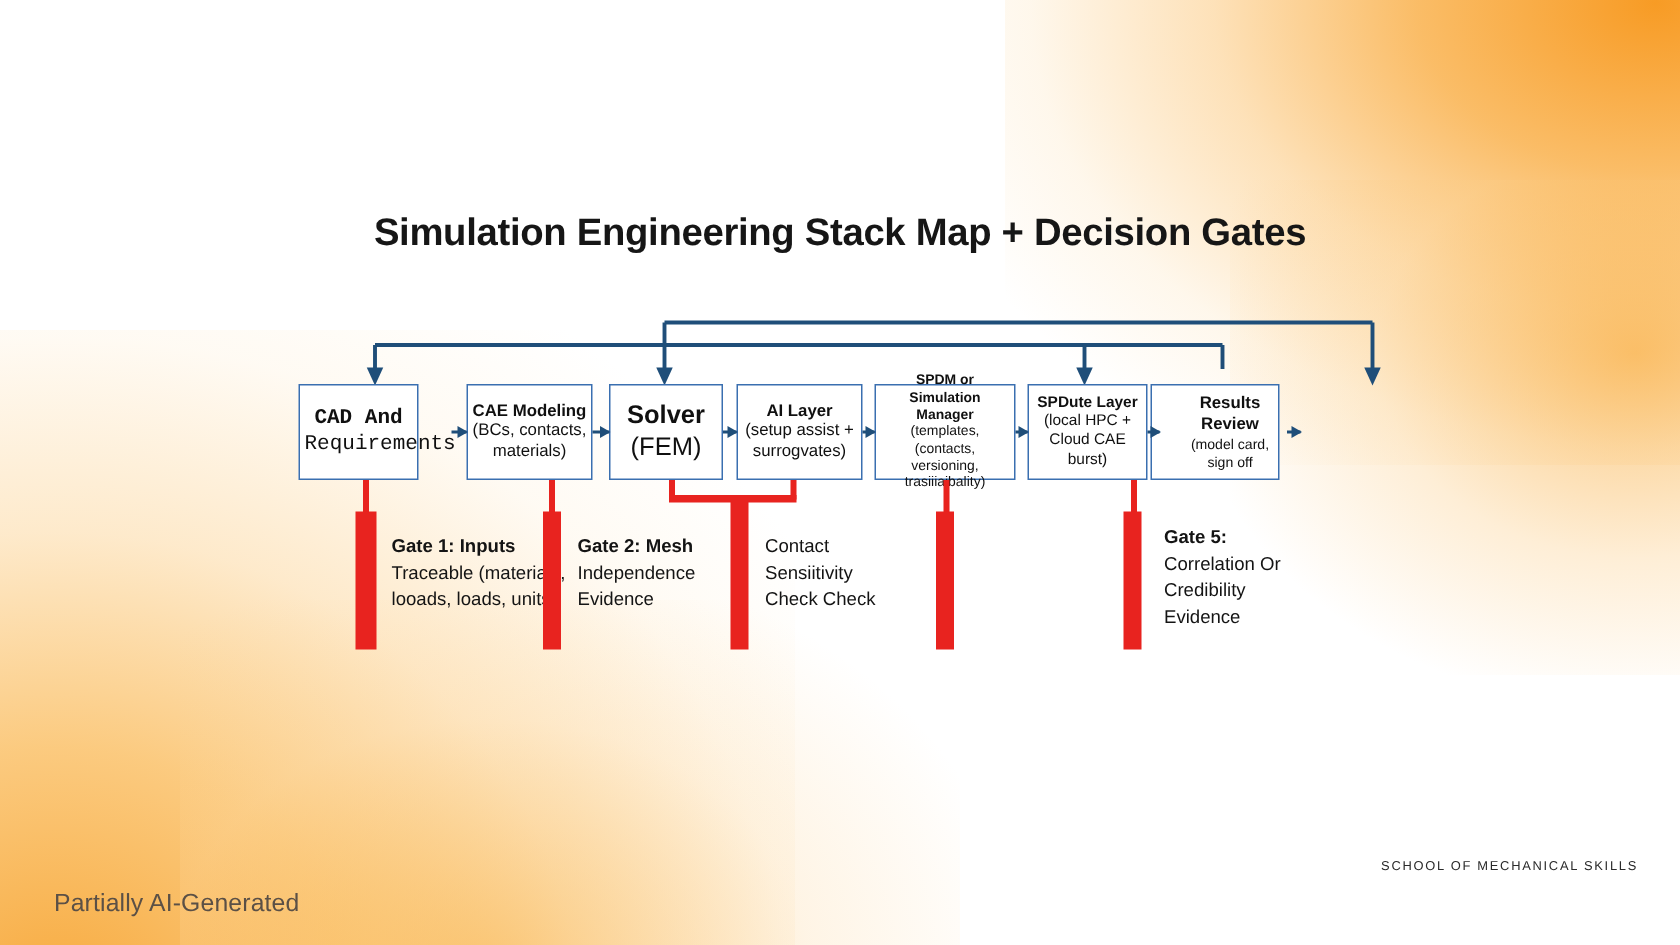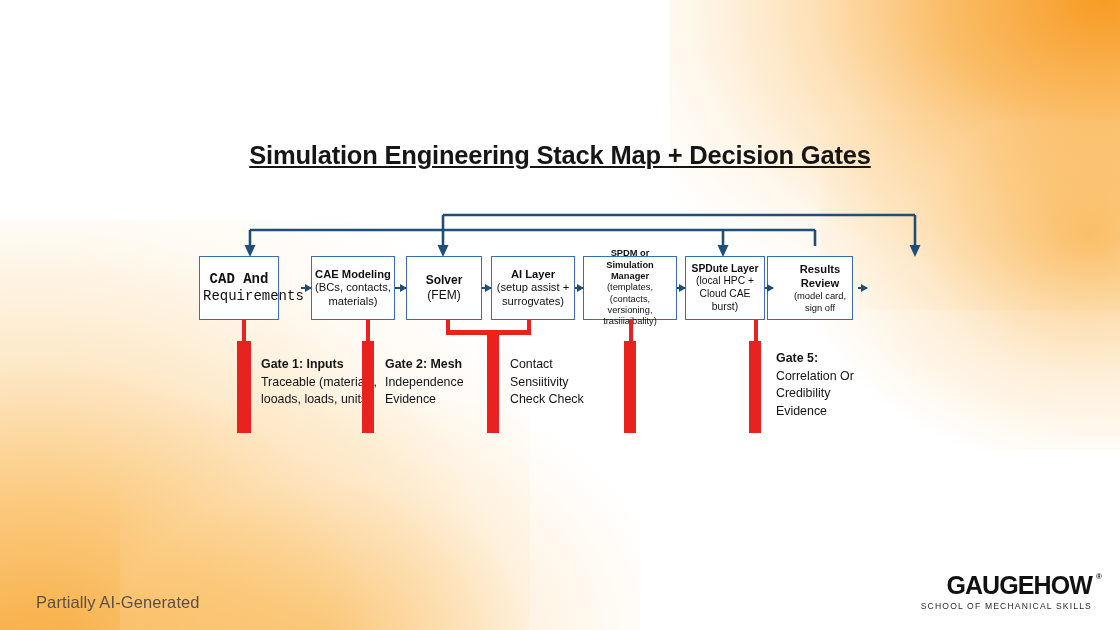--- a/index.html
+++ b/index.html
@@ -41,21 +41,20 @@
         rgba(248,172,55,0.5) 0%,
         rgba(253,214,155,0.26) 48%,
         rgba(255,255,255,0) 80%);
   }
 
   
   #page-title{
     position:absolute;left:0;right:0;top:141px;text-align:center;
     font-size:25.5px;font-weight:bold;color:#161616;
     letter-spacing:-0.2px;
-    text-decoration:underline;
   }
 
   
   #diagram{position:absolute;left:0;top:0;width:1120px;height:630px;}
 
   
   #wires{position:absolute;left:0;top:0;}
 
   
   .pbox{
@@ -147,21 +146,21 @@
   </div>
 
   <div class="pbox" id="box-1" style="left:311px;top:256px;width:84px;height:64px;font-size:11.2px;">
     <div class="lines">
       <div class="l1">CAE Modeling</div>
       <div class="l2">(BCs, contacts,</div>
       <div class="l3">materials)</div>
     </div>
   </div>
 
-  <div class="pbox" id="box-2" style="left:406px;top:256px;width:76px;height:64px;font-size:12px;">
+  <div class="pbox" id="box-2" style="left:406px;top:256px;width:76px;height:64px;font-size:17px;">
     <div class="lines">
       <div class="l1">Solver</div>
       <div class="l2">(FEM)</div>
     </div>
   </div>
 
   <div class="pbox" id="box-3" style="left:491px;top:256px;width:84px;height:64px;font-size:11.2px;">
     <div class="lines">
       <div class="l1">AI Layer</div>
       <div class="l2">(setup assist +</div>
@@ -239,17 +238,14 @@
     <span class="gl">Correlation Or</span>
     <span class="gl">Credibility</span>
     <span class="gl">Evidence</span>
   </div>
 
 </div>
 
 <div id="ai-note">Partially AI-Generated</div>
 
 <div id="brand">
-  <div id="brand-name">
-    <span>GAUGEHOW</span><span id="brand-reg">®</span>
-  </div>
   <div id="brand-sub">SCHOOL OF MECHANICAL SKILLS</div>
 </div>
 
 </body></html>

